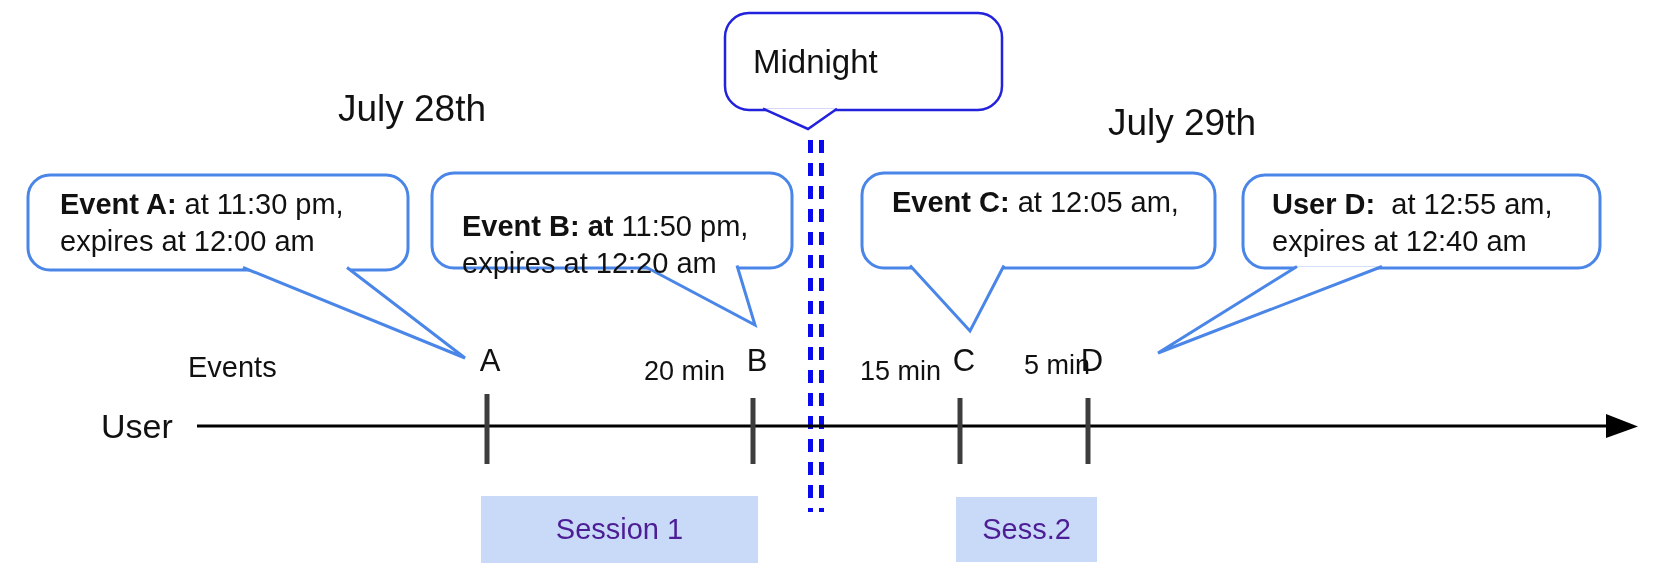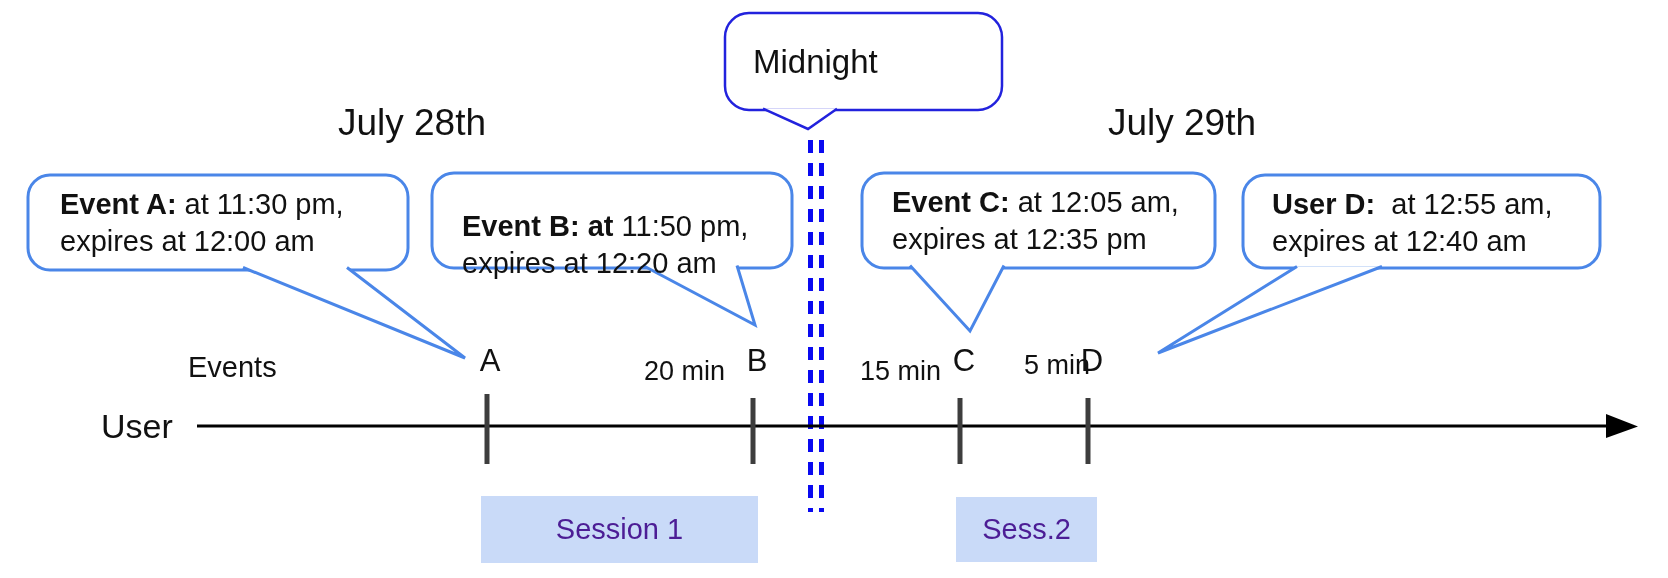--- a/index.html
+++ b/index.html
@@ -74,36 +74,35 @@
       <rect class="callout-rect" x="1243" y="175" width="357" height="93" rx="22" ry="22"></rect>
       <path class="callout-tail" d="M1297,266.5 L1158,353 L1382,266.5"></path>
     </g>
 
     <g>
       <rect class="midnight-rect" x="725" y="13" width="277" height="97" rx="24" ry="24"></rect>
       <path class="midnight-tail" d="M763,108.7 L808,129 L837,108.7"></path>
     </g>
   </svg>
 
-  <div class="abs date-label" style="left:282px;top:102px;">July 28th</div>
+  <div class="abs date-label" style="left:282px;top:88px;">July 28th</div>
   <div class="abs date-label" style="left:1052px;top:102px;">July 29th</div>
 
   <div class="abs midnight-text" style="left:753px;top:44px;">Midnight</div>
 
   <div class="abs bubble-text" style="left:60px;top:186px;">
     <div class="bubble-line"><b>Event A:</b><span> at 11:30 pm,</span></div>
     <div class="bubble-line">expires at 12:00 am</div>
   </div>
   <div class="abs bubble-text" style="left:462px;top:184px;margin-top:24px;">
     <div class="bubble-line"><b>Event B: at</b><span> 11:50 pm,</span></div>
     <div class="bubble-line">expires at 12:20 am</div>
   </div>
   <div class="abs bubble-text" style="left:892px;top:184px;">
     <div class="bubble-line"><b>Event C:</b><span> at 12:05 am,</span></div>
-    <div class="bubble-line">expires at 12:35 pm</div>
   </div>
   <div class="abs bubble-text" style="left:1272px;top:186px;">
     <div class="bubble-line"><b>User D:</b><span>  at 12:55 am,</span></div>
     <div class="bubble-line">expires at 12:40 am</div>
   </div>
 
   <div class="abs events-label" style="left:188px;top:351px;">Events</div>
   <div class="abs user-label" style="left:101px;top:409px;">User</div>
 
   <div class="abs tick-letter" style="left:460px;top:344px;">A</div>

